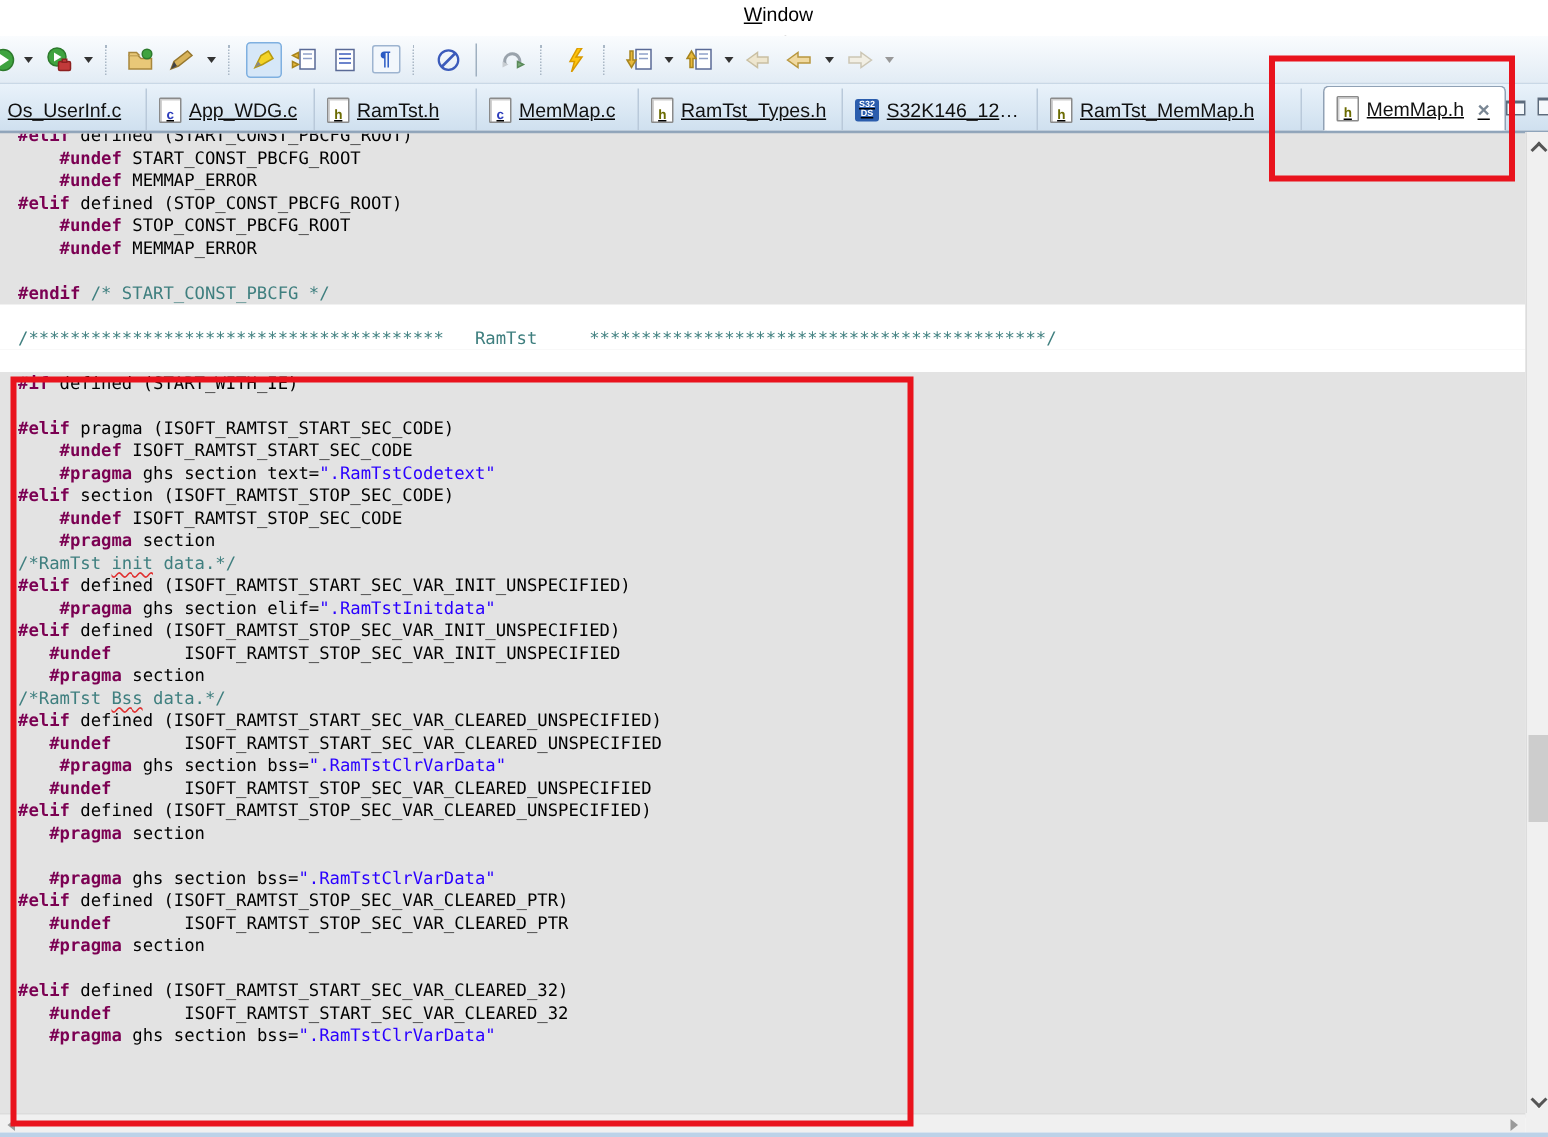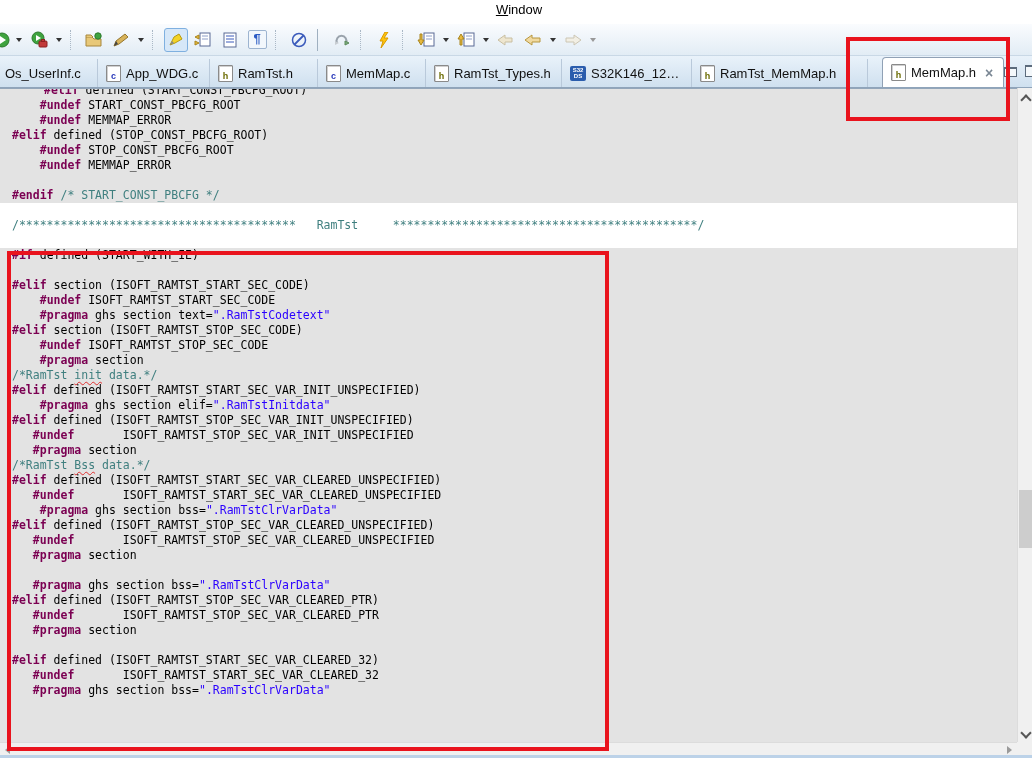--- a/index.html
+++ b/index.html
@@ -17,21 +17,21 @@
   .tbtn.pressed{background:#d6e7f8;border:1px solid #7fb0e0;}
   .caret{width:0;height:0;border-left:3.5px solid transparent;border-right:3.5px solid transparent;border-top:4px solid #333;margin:0 2px;flex:none;}
   .caret.dim{border-top-color:#999;}
   .sep{width:5px;height:20px;border-left:1px dotted #aab8c6;margin:0 3px;flex:none;}
   .sepline{width:6px;height:22px;border-left:1px solid #9fb0c0;margin:0 3px;flex:none;}
   .clipL{width:11px;overflow:hidden;flex:none;height:22px;position:relative;}
   .clipL svg{position:absolute;right:0;top:3px;}
   .pilcrow{font-size:13px;font-weight:bold;color:#2b5bc4;border:1px solid #9db4d0;background:#f2f7fc;width:17px;height:17px;line-height:16px;text-align:center;border-radius:2px;}
 
   
-  .tabbar{position:absolute;left:0;top:56px;width:100%;height:32px;background:linear-gradient(#e9f2fa,#cfe0ef);border-bottom:1px solid #8fa4ba;display:flex;align-items:flex-end;box-sizing:border-box;}
+  .tabbar{position:absolute;left:0;top:56px;width:100%;height:32px;background:linear-gradient(#e9f2fa,#cfe0ef);border-bottom:1px solid #8fa4ba;display:flex;align-items:flex-end;box-sizing:border-box;text-decoration:underline;}
   .tab{height:28px;display:flex;align-items:center;gap:5px;padding:0 8px;font-size:13px;color:#111;border-right:1px solid #b9c9da;box-sizing:border-box;flex:none;overflow:hidden;white-space:nowrap;}
   .tab .lbl{overflow:hidden;text-overflow:ellipsis;}
   .tab.active{background:#ffffff;border:1px solid #90a1b5;border-bottom:none;border-radius:4px 4px 0 0;height:30px;margin-left:14px;padding-right:6px;}
   
   .tab:nth-child(1){width:98px;padding-left:5px;}
   .tab:nth-child(2){width:112px;}
   .tab:nth-child(3){width:108px;}
   .tab:nth-child(4){width:108px;}
   .tab:nth-child(5){width:136px;}
   .tab:nth-child(6){width:130px;}
@@ -43,21 +43,21 @@
   .s32icon{width:16px;height:15px;background:#2b5dad;border-radius:2px;color:#fff;font-size:6px;font-weight:bold;display:flex;flex-direction:column;align-items:center;justify-content:center;line-height:6px;flex:none;}
   .closex{font-size:14px;font-weight:bold;color:#7a8794;margin-left:4px;line-height:12px;}
   .tabctrl{margin-left:auto;display:flex;gap:8px;align-items:center;padding:0 6px 10px 0;}
   .wc{width:11px;height:9px;border:1px solid #5c6b7c;border-top:2px solid #5c6b7c;background:#f4f8fb;}
   .wc.min{height:7px;margin-top:2px;}
 
   
   .editor{position:absolute;left:0;top:88px;width:1017px;height:657px;background:#e3e3e3;overflow:hidden;border-top:1px solid #93a6ba;box-sizing:border-box;}
   .code-line{height:15px;line-height:15px;padding-left:12px;font-family:"DejaVu Sans Mono","Liberation Mono",monospace;font-size:11.5px;white-space:pre;background:#e3e3e3;}
   .code-line.w{background:#ffffff;}
-  .clipTop{height:9px;overflow:hidden;margin-left:32px;}
+  .clipTop{height:9px;overflow:hidden;}
   .clipTop .code-line{margin-top:-6px;}
   .dir{color:#7b0052;font-weight:bold;}
   .pl{color:#000000;}
   .str{color:#2a00ff;}
   .cmt{color:#3f7f7f;}
   .misspell{color:#3f7f7f;text-decoration:underline wavy #e03030 1px;text-underline-offset:2px;}
 
   
   .vscroll{position:absolute;right:0;top:88px;width:15px;height:657px;background:#f0f0f0;border-left:1px solid #dcdcdc;box-sizing:border-box;}
   .vthumb{position:absolute;left:1px;top:402px;width:13px;height:58px;background:#cdcdcd;}
@@ -260,38 +260,38 @@
         <div class="code-line"><span class="dir">#elif</span><span class="pl"> defined (STOP_CONST_PBCFG_ROOT)</span></div>
         <div class="code-line"><span class="pl">    </span><span class="dir">#undef</span><span class="pl"> STOP_CONST_PBCFG_ROOT</span></div>
         <div class="code-line"><span class="pl">    </span><span class="dir">#undef</span><span class="pl"> MEMMAP_ERROR</span></div>
         <div class="code-line"></div>
         <div class="code-line"><span class="dir">#endif</span><span class="cmt"> /* START_CONST_PBCFG */</span></div>
         <div class="code-line w"></div>
         <div class="code-line w"><span class="cmt">/****************************************   RamTst     ********************************************/</span></div>
         <div class="code-line w"></div>
         <div class="code-line"><span class="dir">#if</span><span class="pl"> defined (START_WITH_IE)</span></div>
         <div class="code-line"></div>
-        <div class="code-line"><span class="dir">#elif</span><span class="pl"> section (ISOFT_RAMTST_START_SEC_CODE)</span></div>
+        <div class="code-line"><span class="dir">#elif</span><span class="pl"> pragma (ISOFT_RAMTST_START_SEC_CODE)</span></div>
         <div class="code-line"><span class="pl">    </span><span class="dir">#undef</span><span class="pl"> ISOFT_RAMTST_START_SEC_CODE</span></div>
         <div class="code-line"><span class="pl">    </span><span class="dir">#pragma</span><span class="pl"> ghs section text=</span><span class="str">".RamTstCodetext"</span></div>
         <div class="code-line"><span class="dir">#elif</span><span class="pl"> section (ISOFT_RAMTST_STOP_SEC_CODE)</span></div>
         <div class="code-line"><span class="pl">    </span><span class="dir">#undef</span><span class="pl"> ISOFT_RAMTST_STOP_SEC_CODE</span></div>
         <div class="code-line"><span class="pl">    </span><span class="dir">#pragma</span><span class="pl"> section</span></div>
         <div class="code-line"><span class="cmt">/*RamTst </span><span class="misspell">init</span><span class="cmt"> data.*/</span></div>
         <div class="code-line"><span class="dir">#elif</span><span class="pl"> defined (ISOFT_RAMTST_START_SEC_VAR_INIT_UNSPECIFIED)</span></div>
         <div class="code-line"><span class="pl">    </span><span class="dir">#pragma</span><span class="pl"> ghs section elif=</span><span class="str">".RamTstInitdata"</span></div>
         <div class="code-line"><span class="dir">#elif</span><span class="pl"> defined (ISOFT_RAMTST_STOP_SEC_VAR_INIT_UNSPECIFIED)</span></div>
         <div class="code-line"><span class="pl">   </span><span class="dir">#undef</span><span class="pl">       ISOFT_RAMTST_STOP_SEC_VAR_INIT_UNSPECIFIED</span></div>
         <div class="code-line"><span class="pl">   </span><span class="dir">#pragma</span><span class="pl"> section</span></div>
         <div class="code-line"><span class="cmt">/*RamTst </span><span class="misspell">Bss</span><span class="cmt"> data.*/</span></div>
         <div class="code-line"><span class="dir">#elif</span><span class="pl"> defined (ISOFT_RAMTST_START_SEC_VAR_CLEARED_UNSPECIFIED)</span></div>
         <div class="code-line"><span class="pl">   </span><span class="dir">#undef</span><span class="pl">       ISOFT_RAMTST_START_SEC_VAR_CLEARED_UNSPECIFIED</span></div>
         <div class="code-line"><span class="pl">    </span><span class="dir">#pragma</span><span class="pl"> ghs section bss=</span><span class="str">".RamTstClrVarData"</span></div>
+        <div class="code-line"><span class="pl">   </span><span class="dir">#undef</span><span class="pl">       ISOFT_RAMTST_STOP_SEC_VAR_CLEARED_UNSPECIFIED</span></div>
         <div class="code-line"><span class="dir">#elif</span><span class="pl"> defined (ISOFT_RAMTST_STOP_SEC_VAR_CLEARED_UNSPECIFIED)</span></div>
-        <div class="code-line"><span class="pl">   </span><span class="dir">#undef</span><span class="pl">       ISOFT_RAMTST_STOP_SEC_VAR_CLEARED_UNSPECIFIED</span></div>
         <div class="code-line"><span class="pl">   </span><span class="dir">#pragma</span><span class="pl"> section</span></div>
         <div class="code-line"></div>
         <div class="code-line"><span class="pl">   </span><span class="dir">#pragma</span><span class="pl"> ghs section bss=</span><span class="str">".RamTstClrVarData"</span></div>
         <div class="code-line"><span class="dir">#elif</span><span class="pl"> defined (ISOFT_RAMTST_STOP_SEC_VAR_CLEARED_PTR)</span></div>
         <div class="code-line"><span class="pl">   </span><span class="dir">#undef</span><span class="pl">       ISOFT_RAMTST_STOP_SEC_VAR_CLEARED_PTR</span></div>
         <div class="code-line"><span class="pl">   </span><span class="dir">#pragma</span><span class="pl"> section</span></div>
         <div class="code-line"></div>
         <div class="code-line"><span class="dir">#elif</span><span class="pl"> defined (ISOFT_RAMTST_START_SEC_VAR_CLEARED_32)</span></div>
         <div class="code-line"><span class="pl">   </span><span class="dir">#undef</span><span class="pl">       ISOFT_RAMTST_START_SEC_VAR_CLEARED_32</span></div>
         <div class="code-line"><span class="pl">   </span><span class="dir">#pragma</span><span class="pl"> ghs section bss=</span><span class="str">".RamTstClrVarData"</span></div>

